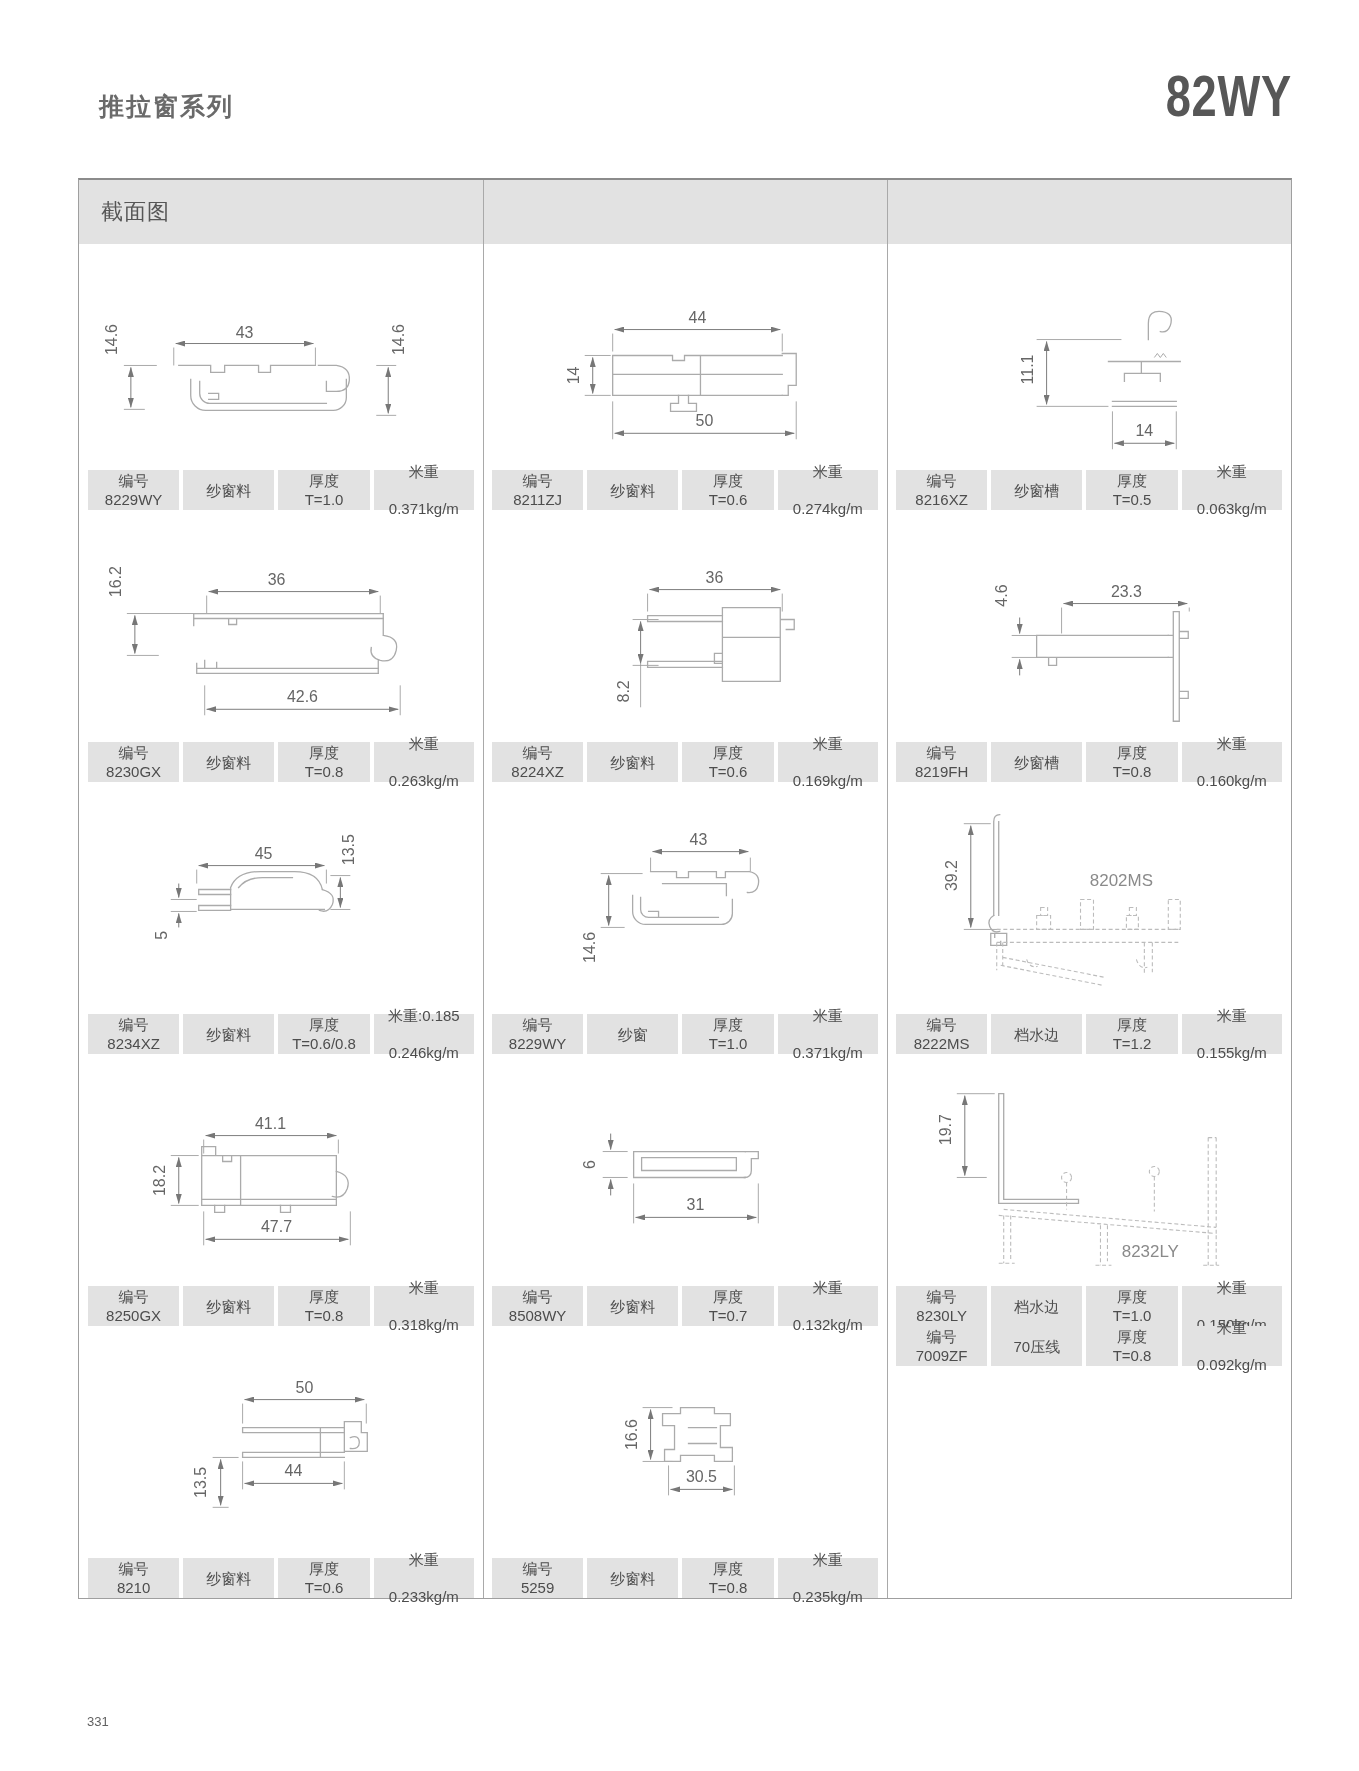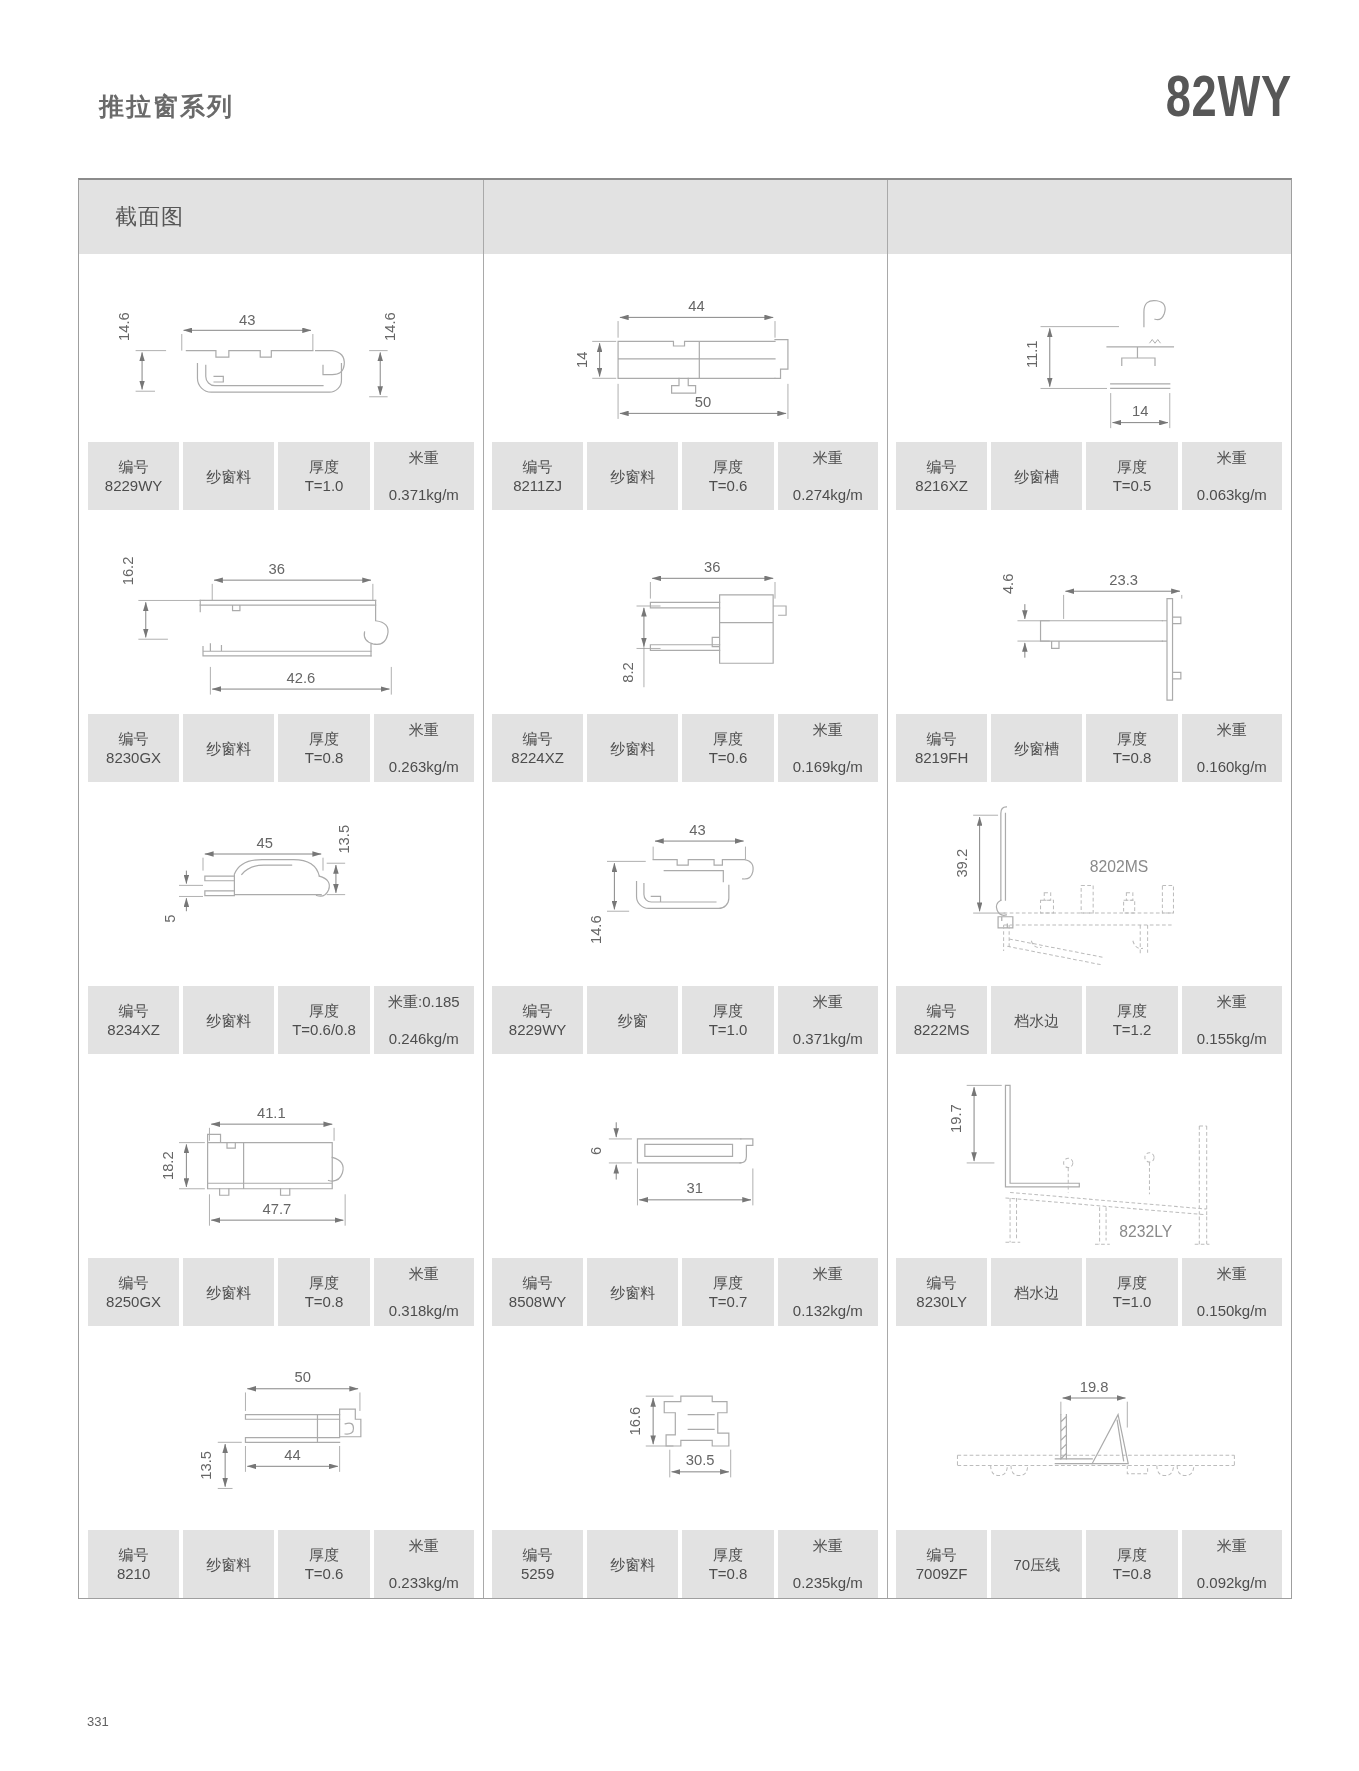--- a/index.html
+++ b/index.html
@@ -1,27 +1,27 @@
 <!DOCTYPE html>
 <html><head>
 <meta charset="utf-8">
 <style>
   html,body{margin:0;padding:0;background:#fff;}
   body{width:1359px;height:1771px;position:relative;font-family:"Liberation Sans",sans-serif;color:#4d4d4d;overflow:hidden;}
   .page-title{position:absolute;left:99px;top:90px;font-size:25px;font-weight:bold;color:#6a6a6a;letter-spacing:2px;}
   .series-code{position:absolute;right:67px;top:62px;font-size:58px;font-weight:bold;color:#575757;transform:scaleX(.78);transform-origin:100% 50%;letter-spacing:1px;}
   .sheet{position:absolute;left:78px;top:178px;width:1214px;height:1421px;border:1px solid #9f9f9f;border-top-width:2px;border-top-color:#8b8b8b;box-sizing:border-box;}
-  .thead{position:absolute;left:0;top:0;right:0;height:74px;background:#e2e2e2;display:flex;align-items:center;padding-left:36px;box-sizing:border-box;font-size:22px;color:#565656;letter-spacing:1px;}
+  .thead{position:absolute;left:0;top:0;right:0;height:64px;background:#e2e2e2;display:flex;align-items:center;padding-left:22px;box-sizing:border-box;font-size:22px;color:#565656;letter-spacing:1px;}
   .vl{position:absolute;top:0;bottom:0;width:1px;background:#a9a9a9;}
   .vl.v1{left:33.333%;} .vl.v2{left:66.666%;}
   .grid{position:absolute;left:0;top:58px;right:0;bottom:0;display:grid;grid-template-columns:1fr 1fr 1fr;grid-template-rows:repeat(5,1fr);}
   .cell{position:relative;display:flex;flex-direction:column;min-width:0;}
   .diag{flex:1;position:relative;}
   .diag svg{position:absolute;left:0;top:0;width:100%;height:100%;}
-  .strip{height:68px;margin:0 9px;display:flex;gap:4px;flex:none;justify-content:center;}
+  .strip{height:40px;margin:0 9px;display:flex;gap:4px;flex:none;justify-content:center;}
   .sc{flex:1;background:#e2e2e2;display:flex;flex-direction:column;align-items:center;justify-content:center;text-align:center;font-size:15px;line-height:19px;color:#4d4d4d;}
   .sc.wide{flex:1.1;gap:18px;}
   .pagenum{position:absolute;left:87px;top:1714px;font-size:13px;font-weight:normal;color:#616161;}
   
   .pf{fill:none;stroke:#ababab;stroke-width:1.3;stroke-linecap:square;}
   .dsh{fill:none;stroke:#bcbcbc;stroke-width:1.1;stroke-dasharray:4 2.6;}
   .dim{fill:none;stroke:#7c7c7c;stroke-width:1;}
   .ext{fill:none;stroke:#949494;stroke-width:.8;}
   .dt{fill:#666;font-size:16px;font-family:"Liberation Sans",sans-serif;}
   .pl{fill:#8a8a8a;font-size:17px;font-family:"Liberation Sans",sans-serif;}
@@ -515,33 +515,20 @@
             <div>T=0.8</div>
           </div>
         <div class="sc wide">
             <div>米重</div>
             <div>0.235kg/m</div>
           </div>
       </div>
     </div>
 
     <div class="cell">
-      <div class="diag">
-        <svg viewBox="0 0 405 221">
-          <path class="ext" d="M172,82 V96 M244,82 V110"></path>
-          <line class="dim" x1="174" y1="78" x2="242" y2="78" marker-start="url(#ar)" marker-end="url(#ar)"></line>
-          <path class="dsh" d="M60,140 h300 M60,151 h300 M60,140 v11 M360,140 v11"></path>
-          <path class="dsh" d="M96,151 q0,11 9,11 q9,0 9,-11 M118,151 q0,11 9,11 q9,0 9,-11 M276,151 q0,11 9,11 q9,0 9,-11 M298,151 q0,11 9,11 q9,0 9,-11"></path>
-          <path class="dsh" d="M244,151 v9 h22 v-9"></path>
-          <path class="pf" d="M172,96 v48 M178,96 v48 M172,104 l6,-6 M172,114 l6,-6 M172,124 l6,-6 M172,134 l6,-6 M172,144 l6,-6"></path>
-          <path class="pf" d="M166,144 h40 M166,149 h40"></path>
-          <path class="pf" d="M234,96 L245,149 L206,149 Z M233,102 L240,146"></path>
-          <text class="dt" x="208" y="71" text-anchor="middle">19.8</text>
-        </svg>
-      </div>
       <div class="strip">
         <div class="sc">
             <div>编号</div>
             <div>7009ZF</div>
           </div>
         <div class="sc">
             <div>70压线</div>
           </div>
         <div class="sc">
             <div>厚度</div>

